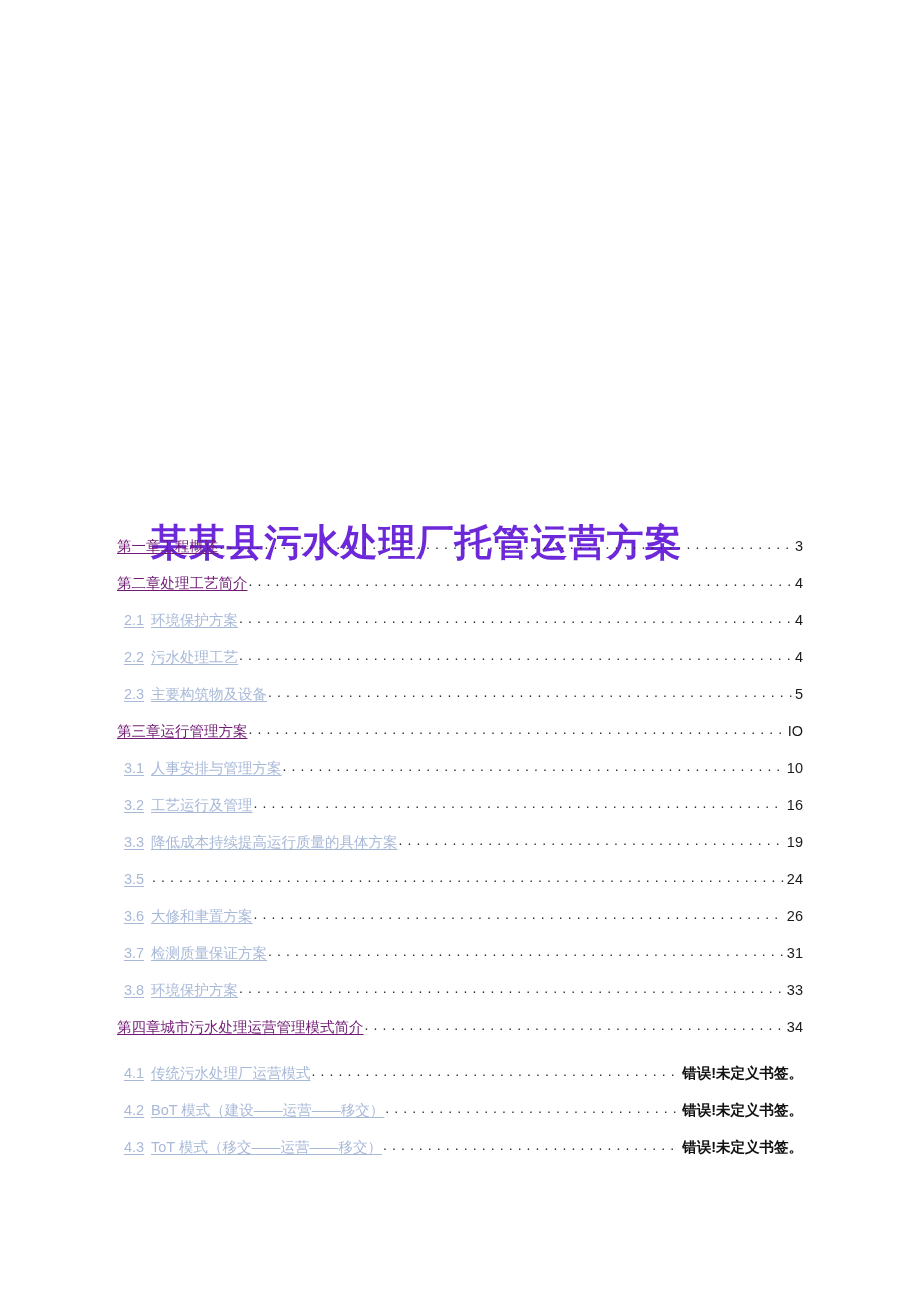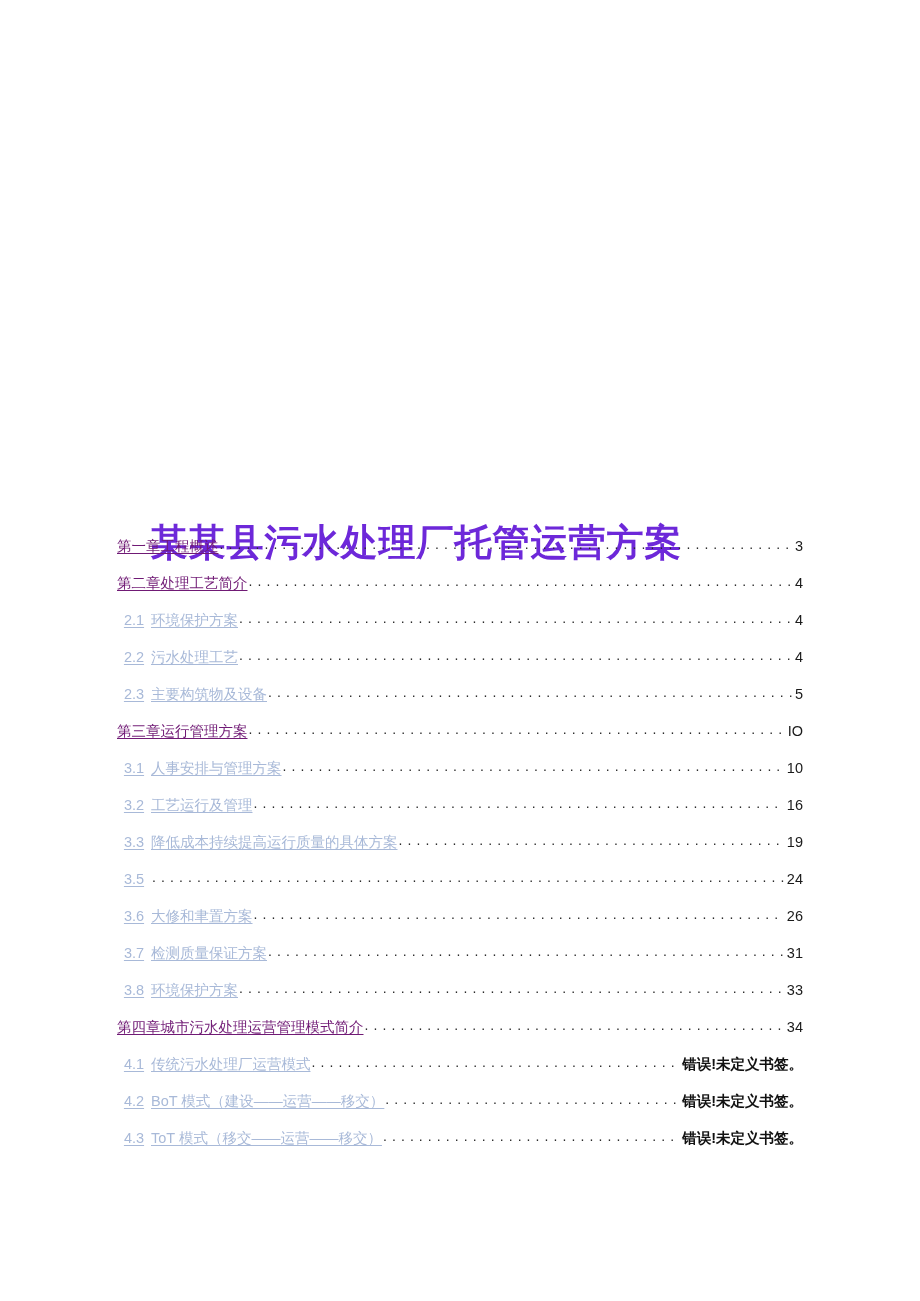--- a/index.html
+++ b/index.html
@@ -94,20 +94,21 @@
     text-align: right;
     color: #1a1a1a;
     font-size: 14.5px;
     padding-left: 2px;
   }
 
   .toc-page.bookmark-error {
     font-weight: 700;
     color: #111111;
     font-size: 14.5px;
+    margin-top: 9px;
   }
 
   
   .lvl1 .toc-num,
   .lvl1 .toc-label {
     color: #701a75;
   }
   
   .lvl2row .toc-num,
   .lvl2row .toc-label {

